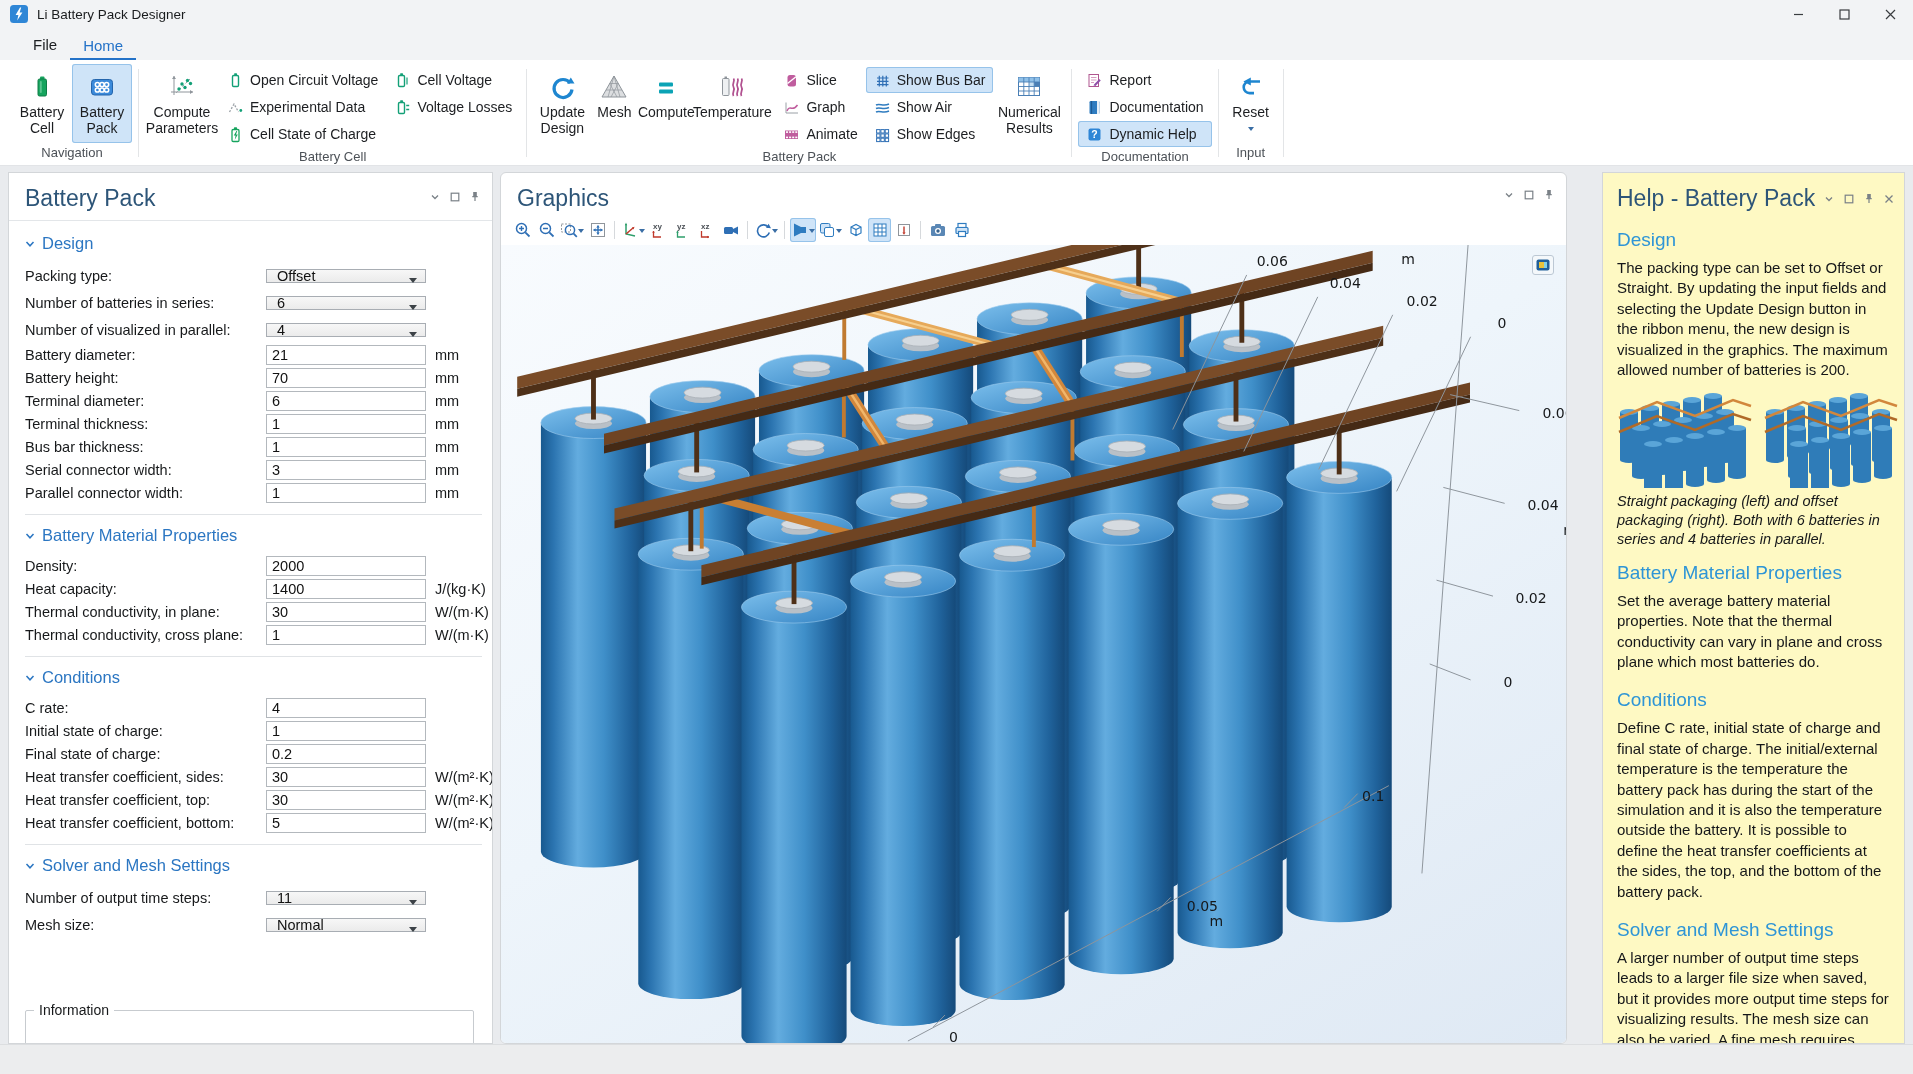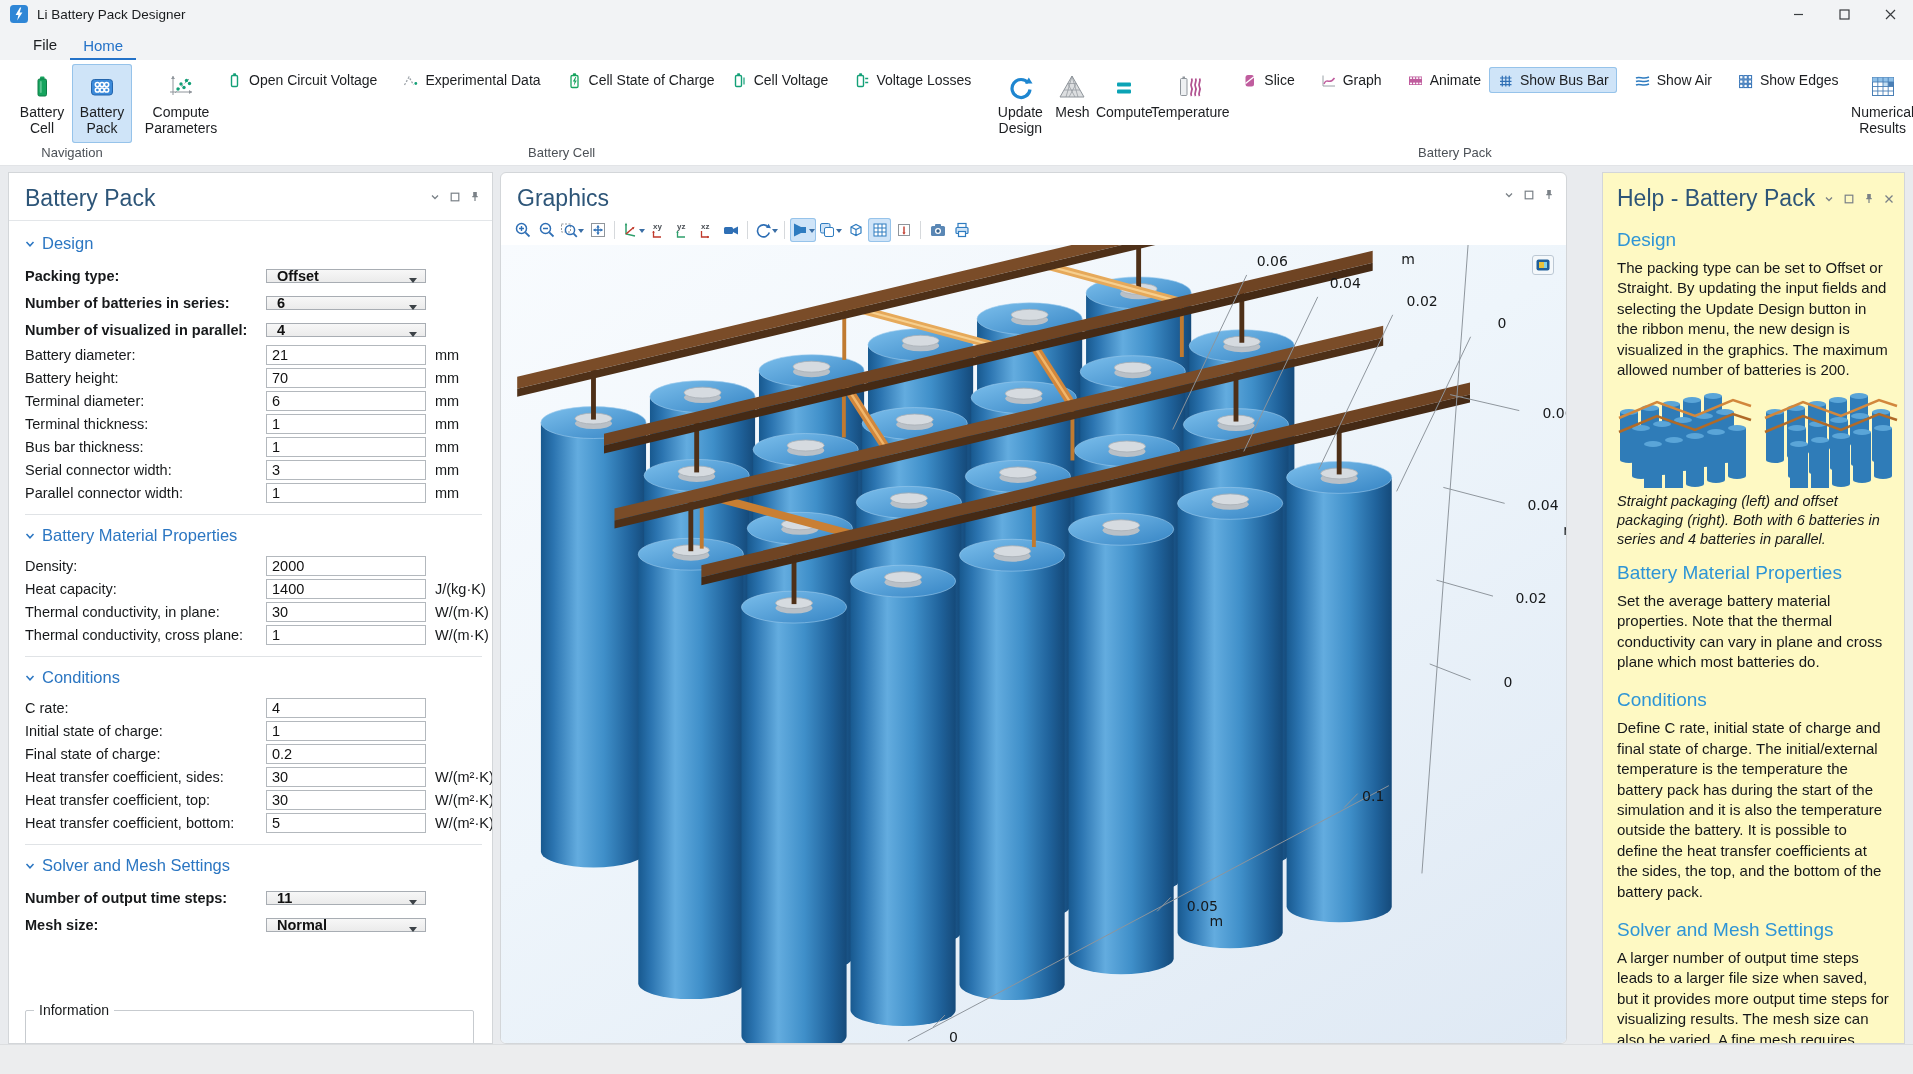--- a/index.html
+++ b/index.html
@@ -13,38 +13,38 @@
   .mtab{font-size:15px;color:#1c1e21;padding:6px 13px 7px;}
   .mtab.active{color:#2472c8;border-bottom:2.5px solid #2472c8;padding-bottom:4.5px;}
   .ribbon{height:106px;background:#fff;border-bottom:1px solid #e2e4e7;display:flex;padding:1px 4px 0 8px;}
   .rgroup{display:flex;flex-direction:column;}
   .rg-content{flex:1;display:flex;align-items:stretch;padding:3px 4px 0;}
   .rg-label{text-align:center;font-size:13px;color:#4c5157;padding:2px 4px 5px;white-space:nowrap;}
   .rdiv{width:1px;background:#e3e5e7;margin:8px 2px;}
   .rbig{width:60px;display:flex;flex-direction:column;align-items:center;padding-top:5px;border-radius:3px;font-size:14px;line-height:1.12;text-align:center;color:#1c1e21;}
   .rbig .bicon{height:36px;display:flex;align-items:center;justify-content:center;}
   .sel-blue{background:#cfe4f8;box-shadow:inset 0 0 0 1px #96c3ea;}
-  .rcol{display:flex;gap:9px;padding-top:3px;}
+  .rcol{display:flex;flex-direction:column;gap:1px;padding-top:3px;}
   .ritem{display:flex;align-items:center;gap:6px;height:26px;padding:0 8px;font-size:14px;color:#1c1e21;border-radius:3px;white-space:nowrap;}
   .dd{width:0;height:0;border:3.5px solid transparent;border-top:4.5px solid #3c4247;display:inline-block;margin-top:4px;}
   .dd.blue{border-top-color:#3a6ea5;}
   .main{position:absolute;left:8px;top:172px;width:1897px;height:872px;display:flex;gap:7px;}
   .panel{background:#fff;border:1px solid #d3d6d9;position:relative;overflow:hidden;}
   .panel.left{width:485px;}
   .panel.center{flex:1;border-radius:6px;}
   .panel.right{width:303px;background:#fef9c3;margin-left:28px;}
   .ptitle{font-size:23px;color:#2d5578;padding:12px 0 8px 16px;}
   .panel.left .ptitle{border-bottom:1px solid #e3e6e9;margin-right:0;}
   .phead-icons{position:absolute;top:18px;right:12px;display:flex;gap:10px;align-items:center;}
   .sections{padding:2px 10px 0 16px;}
   .sec{padding:6px 0 10px;}
   .sec.b{border-top:1px solid #e0e3e6;}
   .sec-head{display:flex;align-items:center;gap:7px;color:#2b76c2;font-size:16.5px;padding:5px 0 9px;}
   .frow{display:grid;grid-template-columns:241px 160px auto;align-items:center;height:23px;}
-  .frow.selrow{height:27px;font-weight:bold;}
+  .frow.selrow{height:27px;}
   .flabel{font-size:14.5px;color:#17191b;}
   .tbox{height:20px;border:1px solid #b3b8bd;background:#fff;display:flex;align-items:center;padding:0 5px;font-size:14.5px;color:#111;}
   .sbox{height:14px;border:1px solid #a8adb3;background:linear-gradient(#f7f7f7,#ebebeb);display:flex;align-items:center;padding:0 10px;font-size:14.5px;color:#111;position:relative;}
   .sbox:after{content:"";position:absolute;right:8px;top:8.5px;border:4px solid transparent;border-top:5px solid #3c4247;}
   .unit{padding-left:9px;font-size:14.5px;color:#17191b;}
   .infobox{border:1px solid #c7cbcf;border-radius:2px;margin:62px 8px 0 0;padding:8px 10px 10px;position:relative;}
   .infobox .leg{position:absolute;top:-9px;left:8px;background:#fff;padding:0 5px;font-size:14px;color:#17191b;}
   .irow{display:flex;align-items:center;height:27px;gap:8px;}
   .ghead{display:flex;align-items:center;padding:10px 14px 2px 16px;height:42px;}
   .gtoolbar{display:flex;align-items:center;gap:1px;padding:2px 6px 2px 10px;height:30px;background:#fff;font-weight:bold;}

